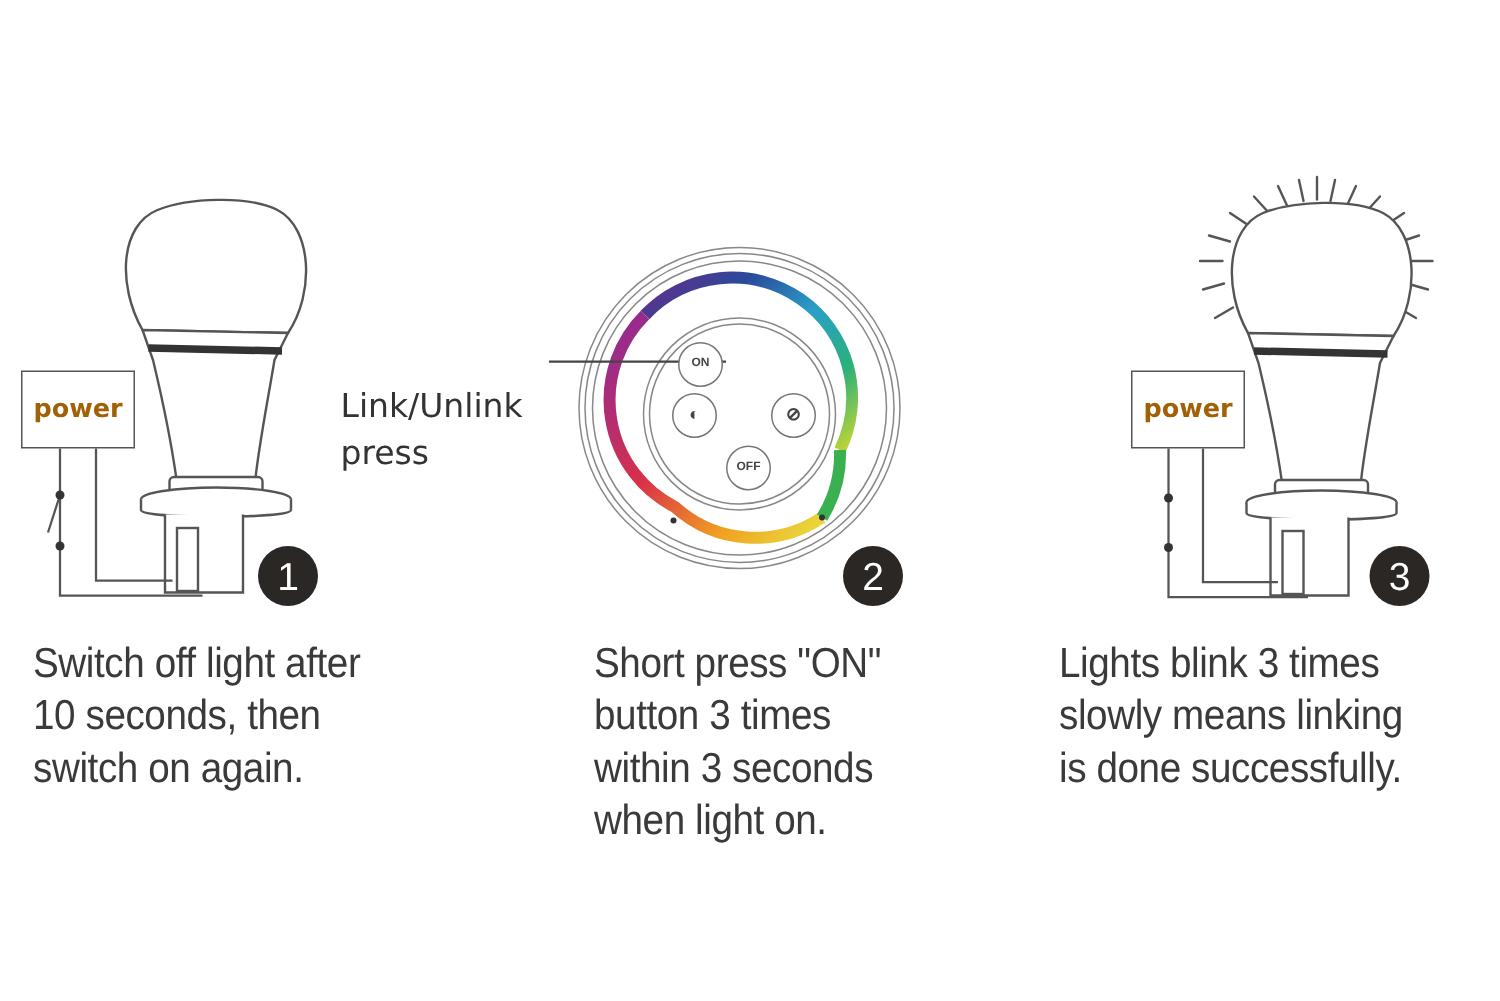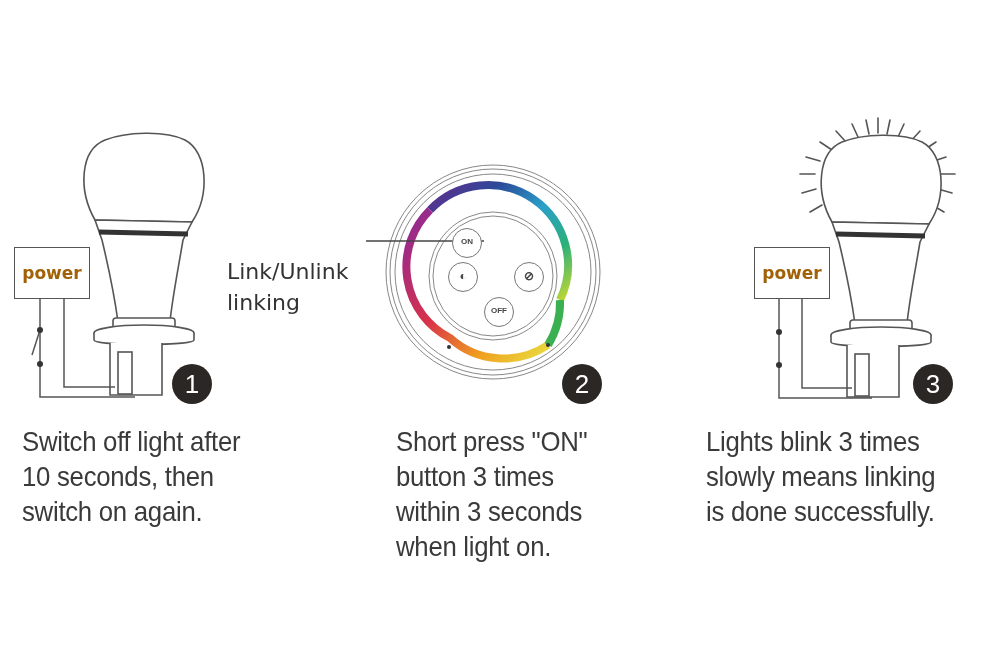--- a/index.html
+++ b/index.html
@@ -92,21 +92,21 @@
   <div class="rbtn" style="left:452px;top:228px;">ON</div>
   <div class="rbtn" style="left:484px;top:297px;">OFF</div>
   <div class="rbtn" style="left:448px;top:262px;">
     <span style="font-size:12px;">◐</span>
   </div>
   <div class="rbtn" style="left:514px;top:262px;">
     <span style="font-size:12px;">⊘</span>
   </div>
   <div class="label" style="left:227px;top:208px;margin-top:48px;">
     <div>Link/Unlink</div>
-    <div>linking</div>
+    <div>press</div>
   </div>
   <div class="badge" style="left:562px;top:364px;">2</div>
   <div class="caption" style="left:396px;top:424px;">
     <div>Short press "ON"</div>
     <div>button 3 times</div>
     <div>within 3 seconds</div>
     <div>when light on.</div>
   </div>
 </div>
 

